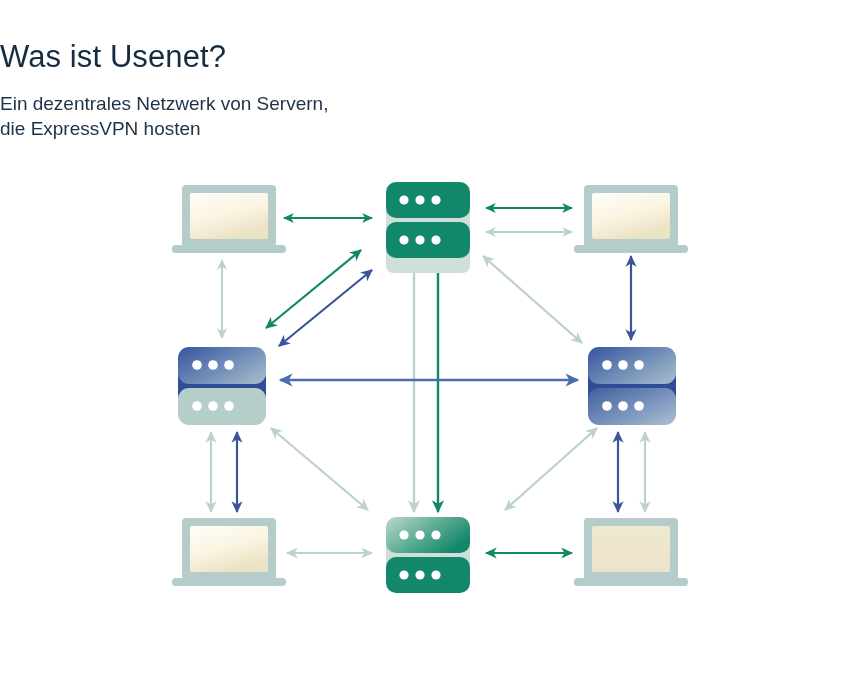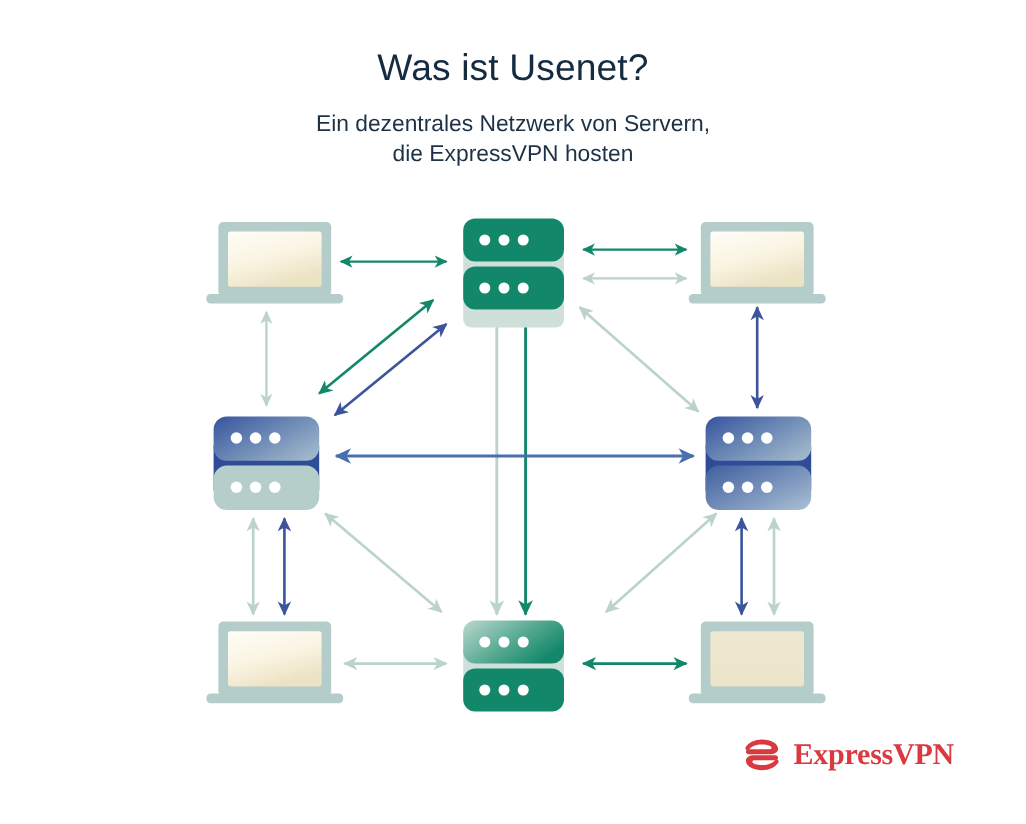--- a/index.html
+++ b/index.html
@@ -19,21 +19,21 @@
     position: absolute;
     inset: 0;
     width: 855px;
     height: 687px;
   }
   .heading-block {
     position: absolute;
     top: 38px;
     left: 0;
     width: 855px;
-    text-align: center;
+    text-align: left;
   }
   .title {
     font-size: 31px;
     font-weight: 400;
     color: #152b3f;
     letter-spacing: 0.1px;
     margin: 0;
     line-height: 1.25;
   }
   .subtitle {
@@ -236,21 +236,14 @@
         <circle cx="436" cy="375" r="4.6" fill="#ffffff"></circle>
         <rect x="386" y="397" width="84" height="36" rx="10" fill="#12876a"></rect>
         <circle cx="404" cy="415" r="4.6" fill="#ffffff"></circle>
         <circle cx="420" cy="415" r="4.6" fill="#ffffff"></circle>
         <circle cx="436" cy="415" r="4.6" fill="#ffffff"></circle>
       </g>
 
     </svg>
   </div>
 
-  <div class="brand">
-    <svg class="brand-mark" width="34" height="32" viewBox="0 0 34 32" xmlns="http://www.w3.org/2000/svg">
-      <path d="M16.8 3.2 C24.6 3.2 30.4 6.6 30.4 11.0 C30.4 14.0 27.6 15.6 23.3 15.6 L6.0 15.6 C4.6 15.6 3.6 14.7 3.6 13.5 C3.6 12.3 4.6 11.4 6.0 11.4 L22.9 11.4 C24.2 11.4 25.0 11.0 25.0 10.3 C25.0 8.8 21.8 7.4 16.8 7.4 C12.0 7.4 8.3 9.0 6.3 11.3 C5.6 12.1 4.6 12.3 3.9 11.8 C3.0 11.2 2.9 10.1 3.6 9.2 C6.2 5.6 11.0 3.2 16.8 3.2 Z" fill="#da3940"></path>
-      <path d="M17.2 28.8 C9.4 28.8 3.6 25.4 3.6 21.0 C3.6 18.0 6.4 16.4 10.7 16.4 L28.0 16.4 C29.4 16.4 30.4 17.3 30.4 18.5 C30.4 19.7 29.4 20.6 28.0 20.6 L11.1 20.6 C9.8 20.6 9.0 21.0 9.0 21.7 C9.0 23.2 12.2 24.6 17.2 24.6 C22.0 24.6 25.7 23.0 27.7 20.7 C28.4 19.9 29.4 19.7 30.1 20.2 C31.0 20.8 31.1 21.9 30.4 22.8 C27.8 26.4 23.0 28.8 17.2 28.8 Z" fill="#da3940"></path>
-    </svg>
-    <span class="brand-name">ExpressVPN</span>
-  </div>
 
 </div>
 
 </body></html>

